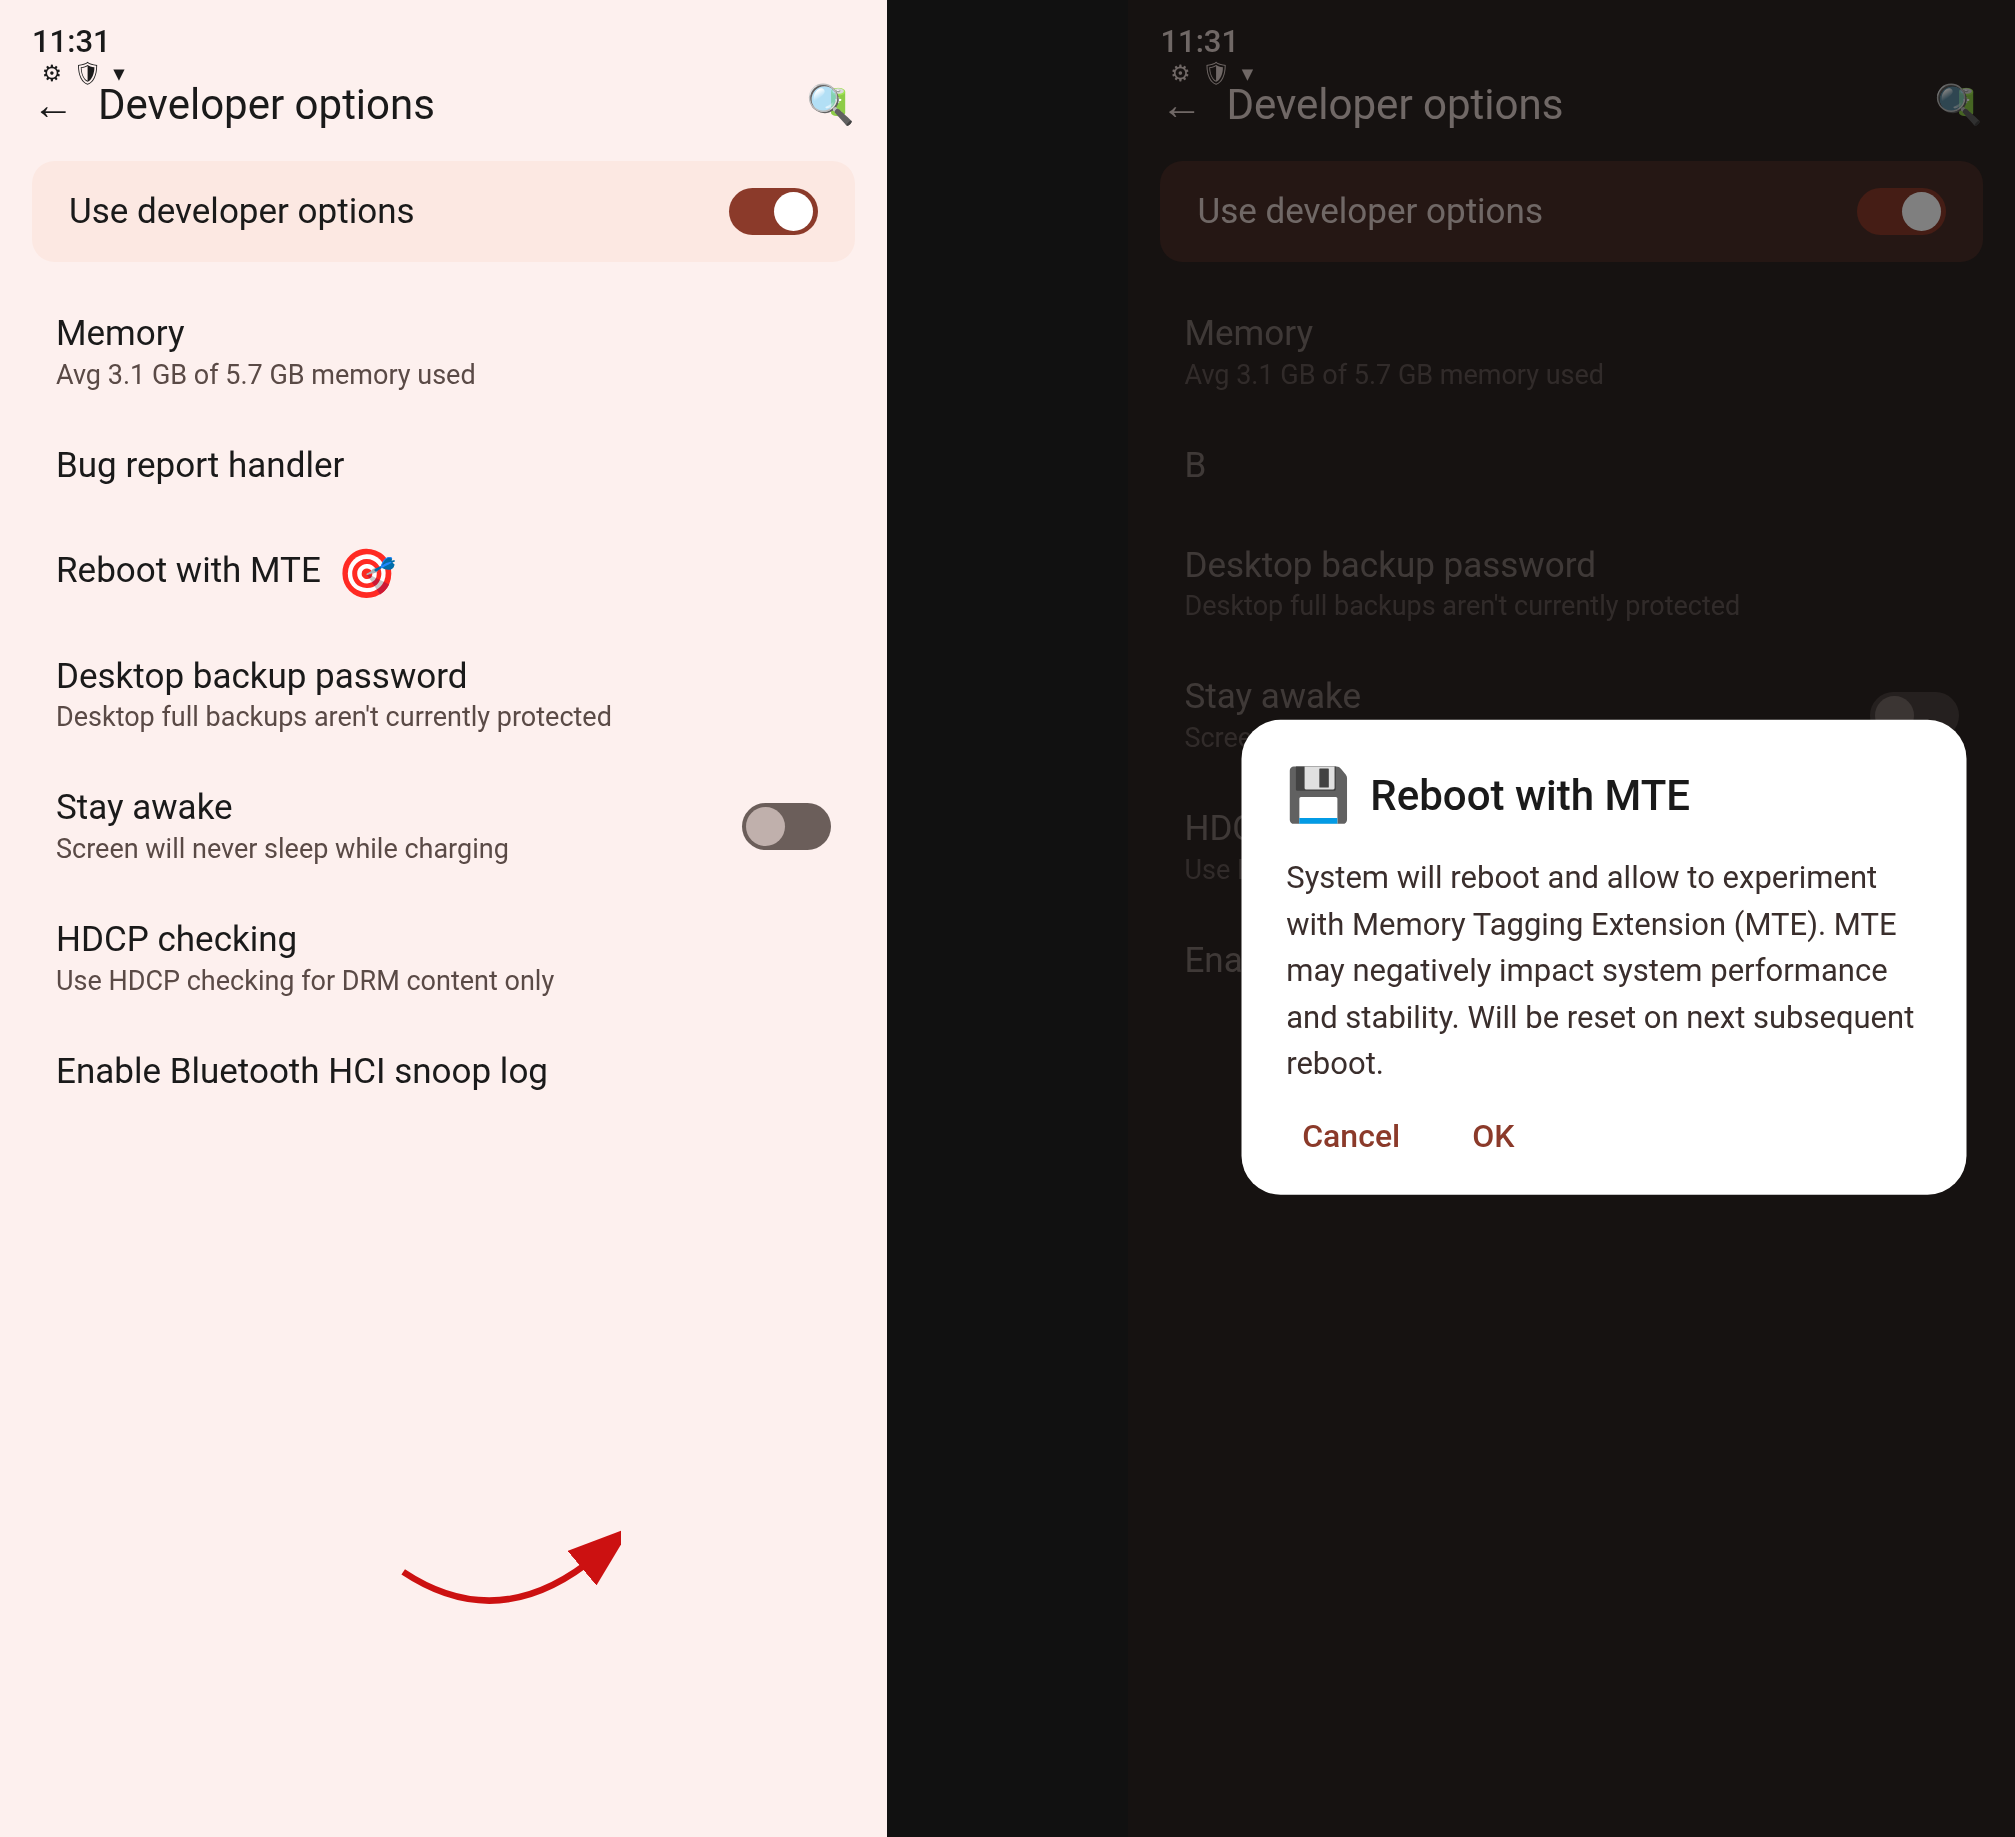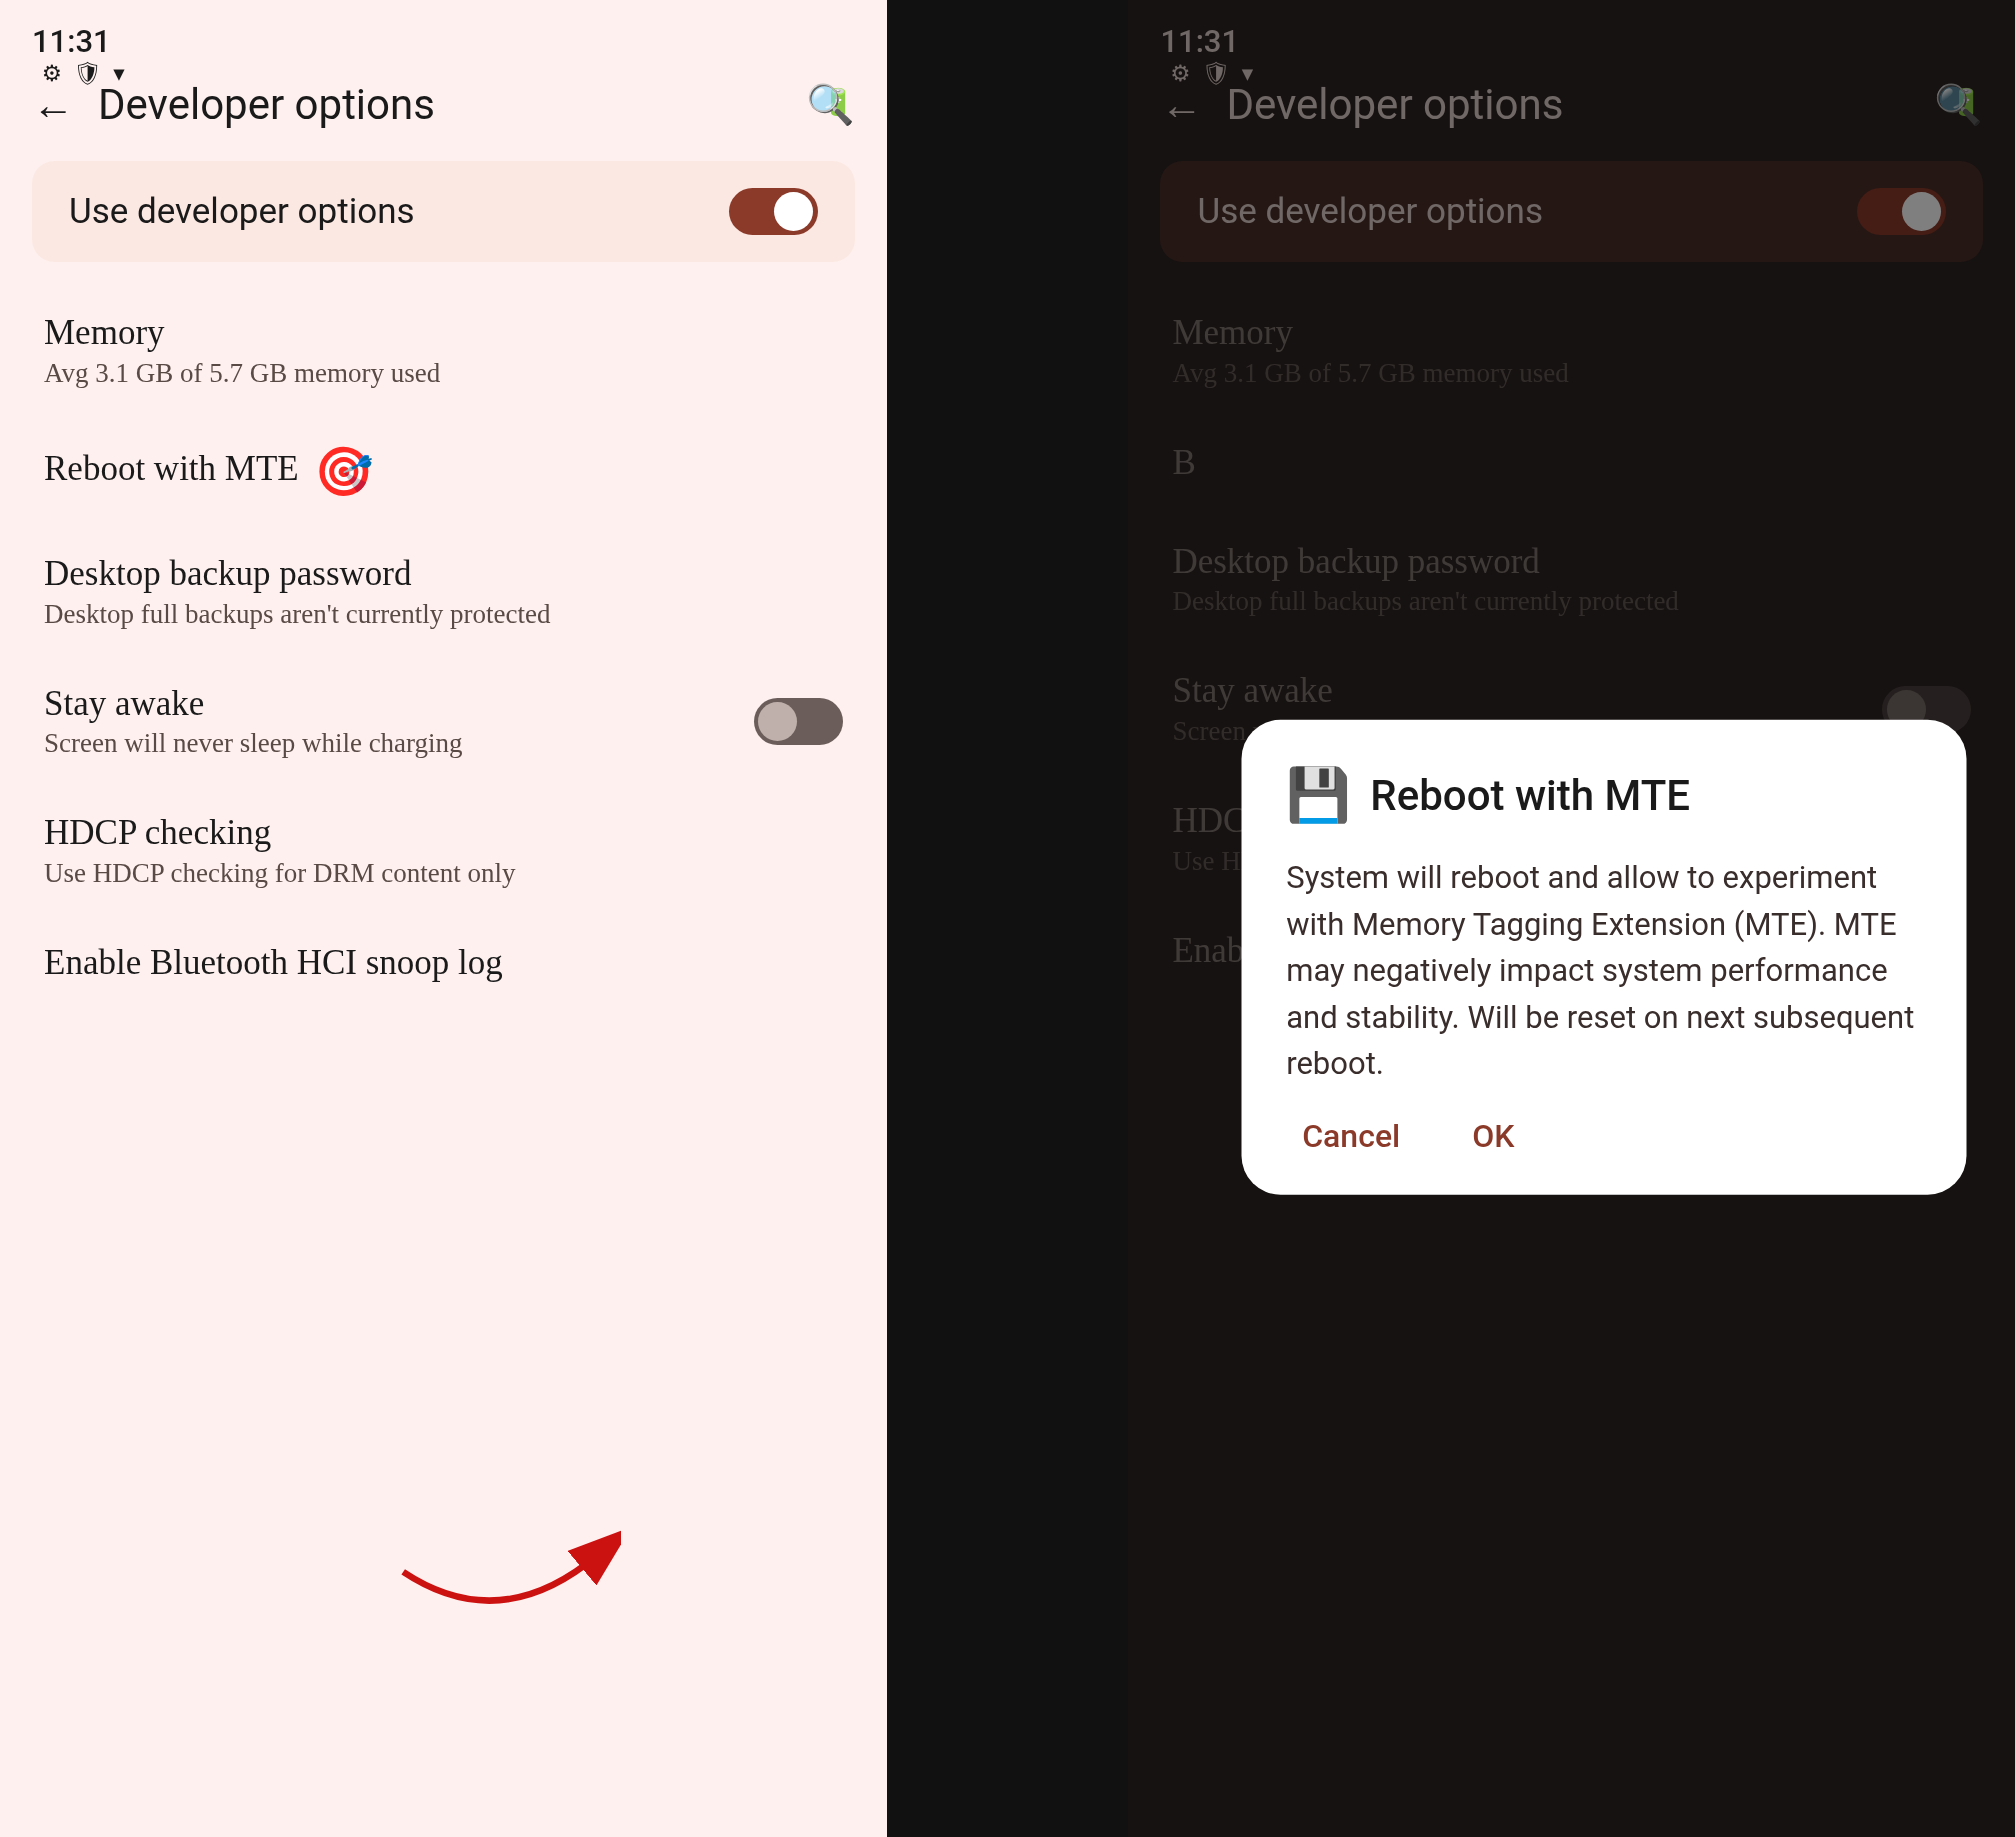--- a/index.html
+++ b/index.html
@@ -190,22 +190,21 @@
       height: 39px;
       background: #c0b0ac;
       border-radius: 50%;
       top: 4px;
       left: 4.8px;
     }
 
     
     .settings-list {
       flex: 1;
-      padding: 8px 0;
-      font-family: Liberation Serif, serif;
+      padding: 8px 12px;
     }
     .settings-item {
       padding: 27px 44px;
       cursor: pointer;
     }
     .settings-item-row {
       display: flex;
       align-items: center;
       justify-content: space-between;
     }
@@ -328,20 +327,23 @@
   </div>
 
   <div class="settings-list">
 
     <div class="settings-item">
       <div class="item-title">Memory</div>
       <div class="item-subtitle">Avg 3.1 GB of 5.7 GB memory used</div>
     </div>
 
 
+    <div class="settings-item">
+      <div class="item-title">Bug report handler</div>
+    </div>
 
 
     <div class="settings-item">
       <div class="reboot-row">
         <div class="item-title">Reboot with MTE</div>
         <span class="click-icon">🎯</span>
       </div>
     </div>
 
     <div class="settings-item">

